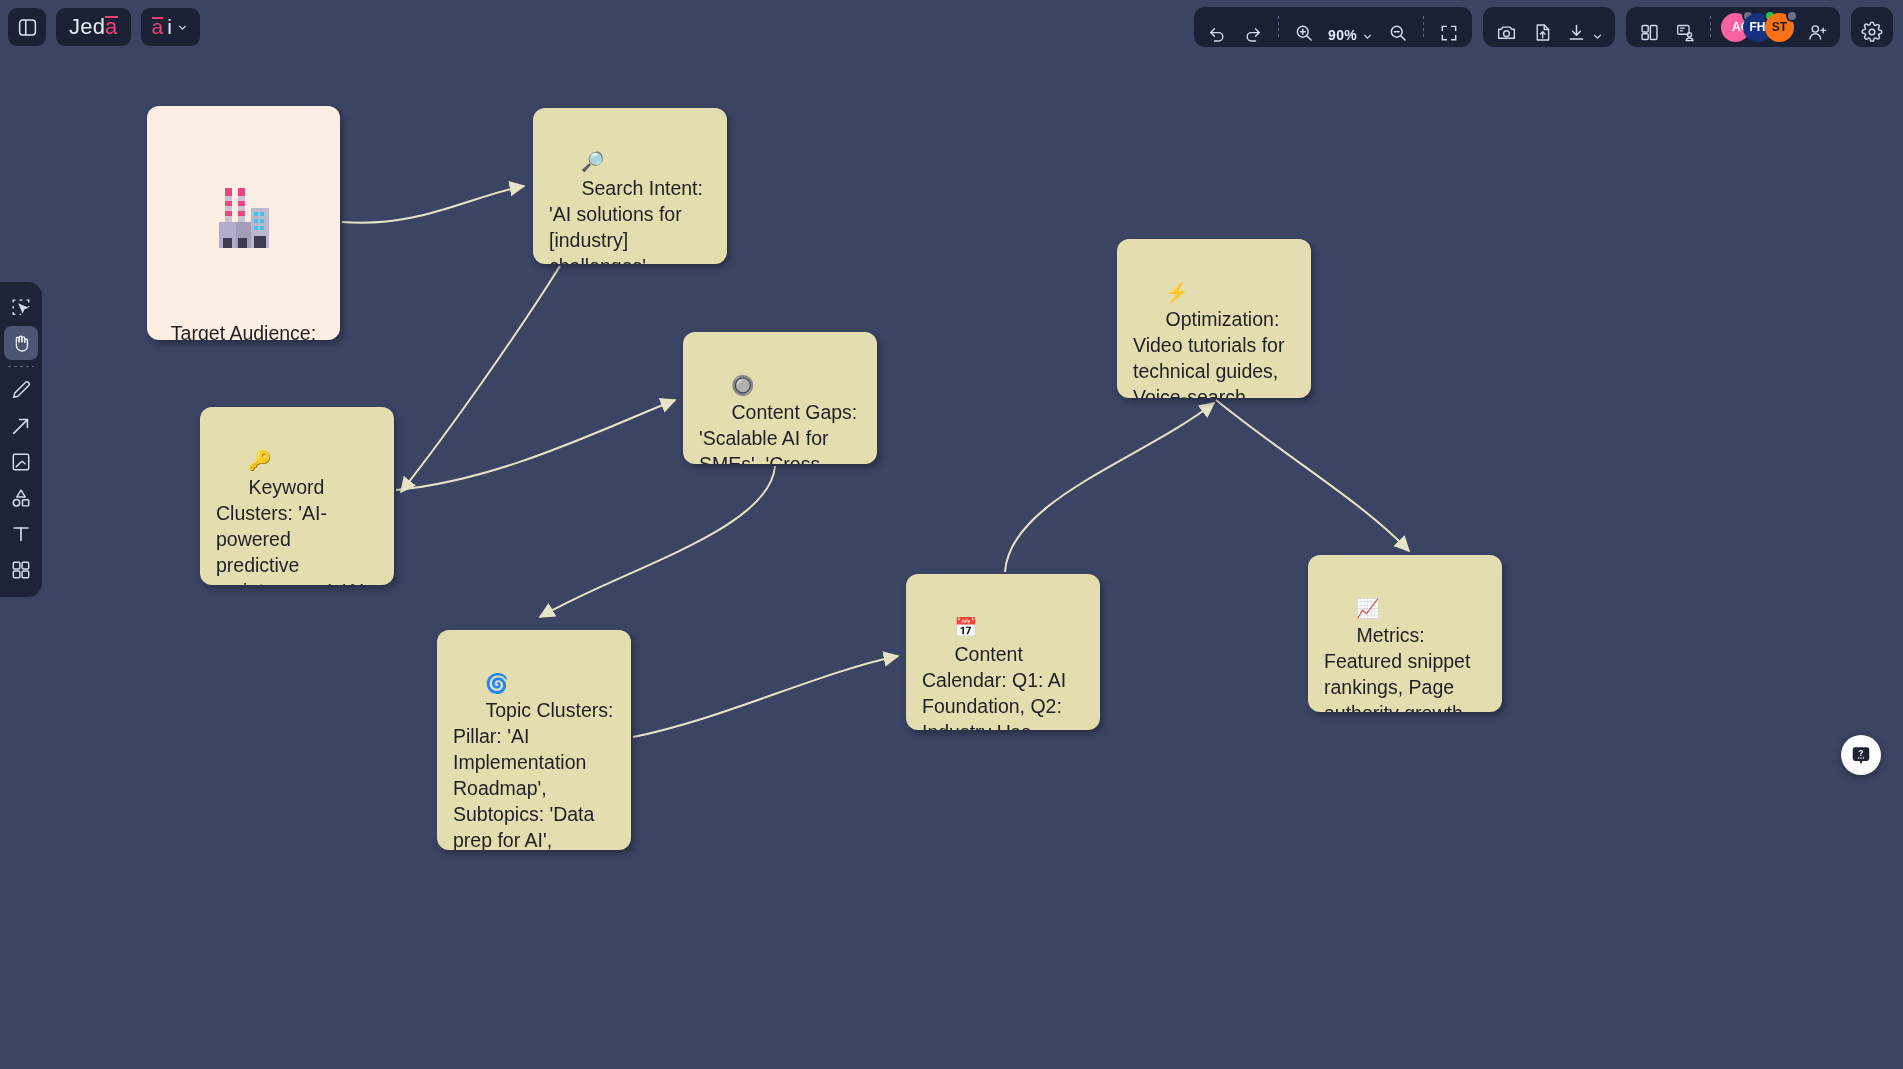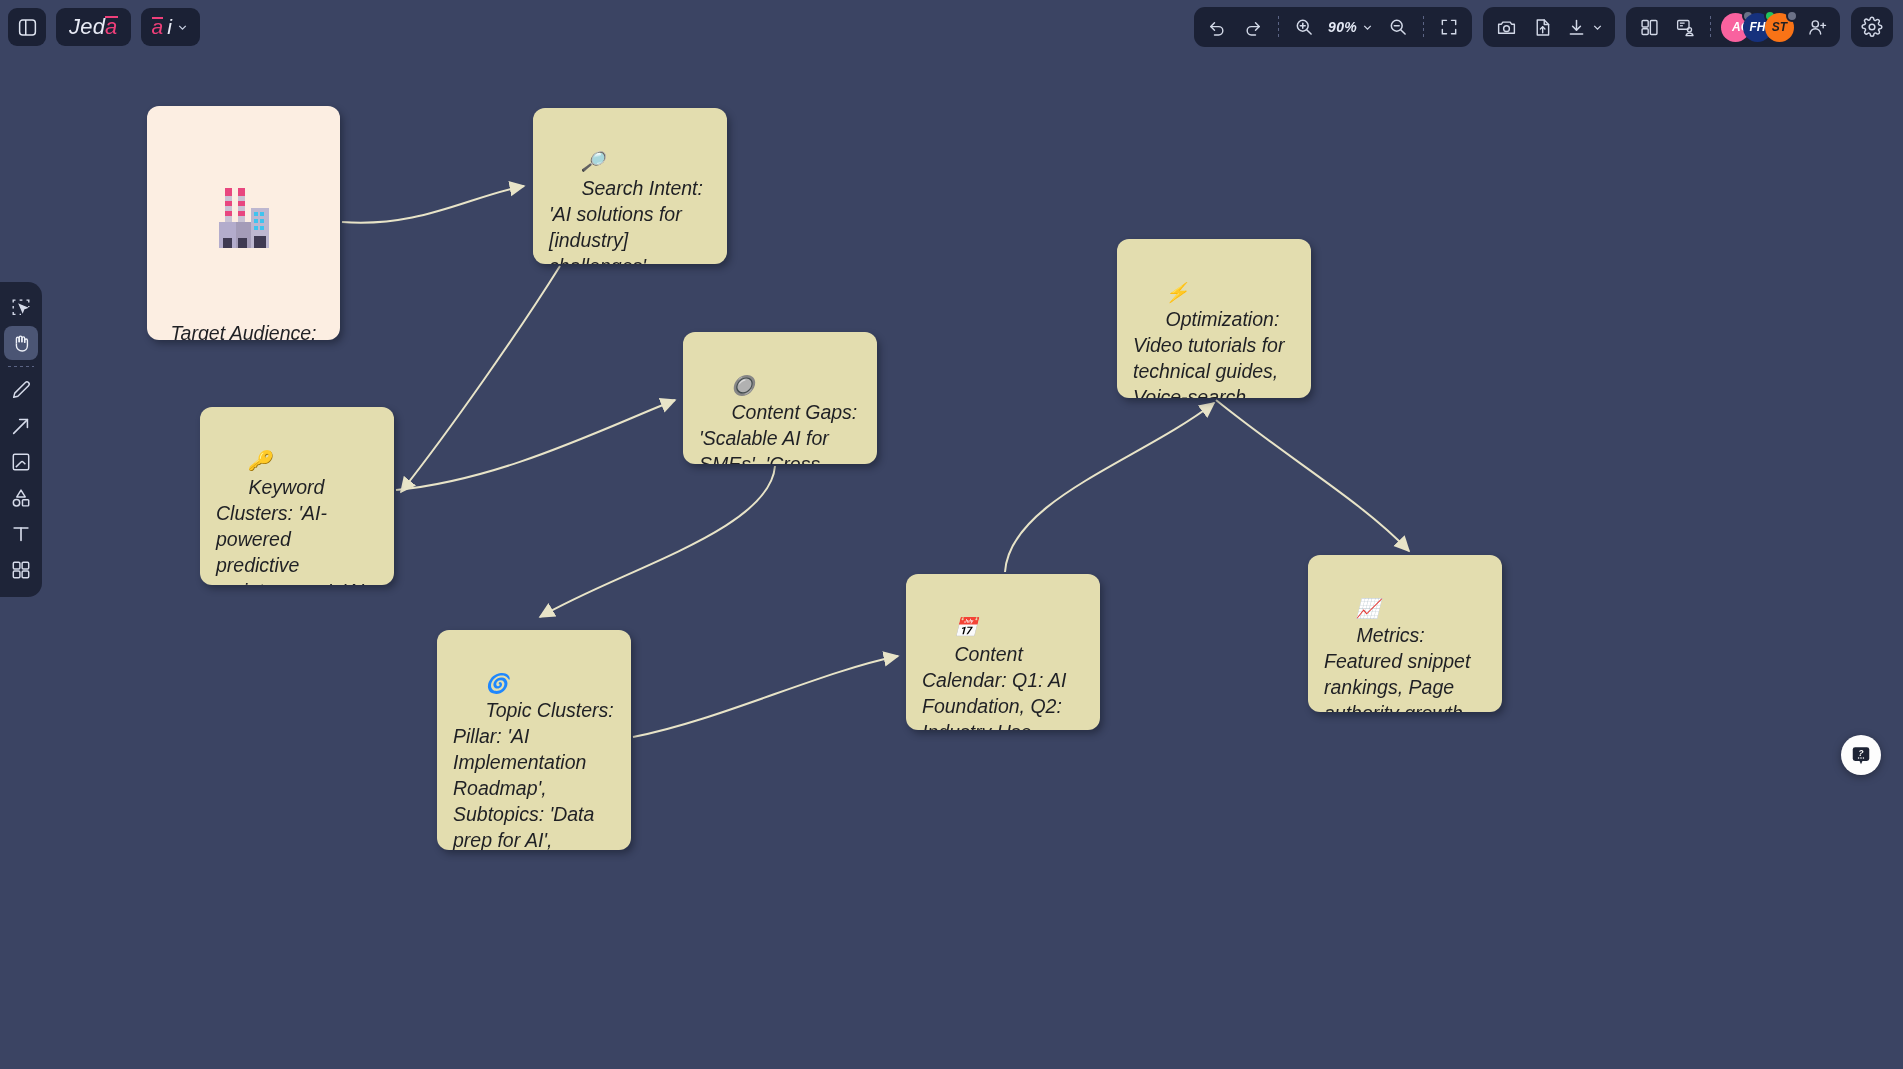--- a/index.html
+++ b/index.html
@@ -2,21 +2,21 @@
 <html><head>
 <meta charset="utf-8">
 <style>
   * { box-sizing: border-box; margin: 0; padding: 0; }
   html, body {
     width: 1903px; height: 1069px;
     background: #3b4463;
     font-family: "Liberation Sans", sans-serif;
     overflow: hidden;
   }
-  #app { position: relative; width: 1903px; height: 795px; background: #3b4463; font-style: italic; }
+  #app { position: relative; width: 1903px; height: 795px; background: #3b4463; }
 
   
   .topbar-left { position: absolute; top: 8px; left: 8px; display: flex; align-items: center; gap: 10px; z-index: 40; }
   .sq-btn {
     width: 38px; height: 38px; border-radius: 9px;
     background: #1b2135; display: flex; align-items: center; justify-content: center;
     cursor: pointer;
   }
   .brand-pill {
     height: 38px; border-radius: 9px; background: #1b2135;
@@ -37,21 +37,21 @@
     content: ""; position: absolute; left: 0; right: 0; top: 2px; height: 2px; background: #ef3f7a;
   }
 
   .topbar-right { position: absolute; top: 7px; right: 10px; display: flex; align-items: center; gap: 11px; z-index: 40; }
   .group {
     height: 40px; border-radius: 11px; background: #1b2135;
     display: flex; align-items: center; padding: 0 6px; gap: 2px;
   }
   .gbtn {
     min-width: 34px; height: 32px; border-radius: 7px;
-    display: flex; align-items: center; justify-content: center; gap: 4px;
+    display: flex; align-items: flex-end; justify-content: center; gap: 4px;
     color: #d3d9e8; cursor: pointer; padding: 0 5px;
   }
   .divider { width: 1px; height: 22px; margin: 0 6px;
     background: repeating-linear-gradient(to bottom, #5b6484 0 3px, transparent 3px 6px); }
   .zoomlabel { font-size: 14px; font-weight: bold; color: #e4e9f5; letter-spacing: .3px; }
 
   .avatar {
     width: 29px; height: 29px; border-radius: 50%;
     display: flex; align-items: center; justify-content: center;
     font-size: 12px; font-weight: bold; margin-left: -7px;

